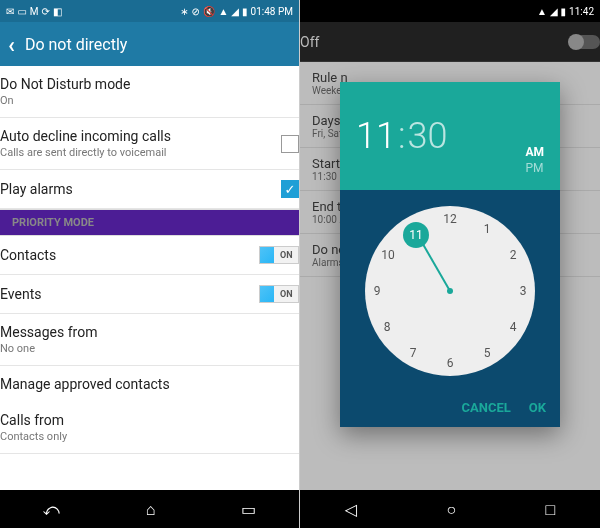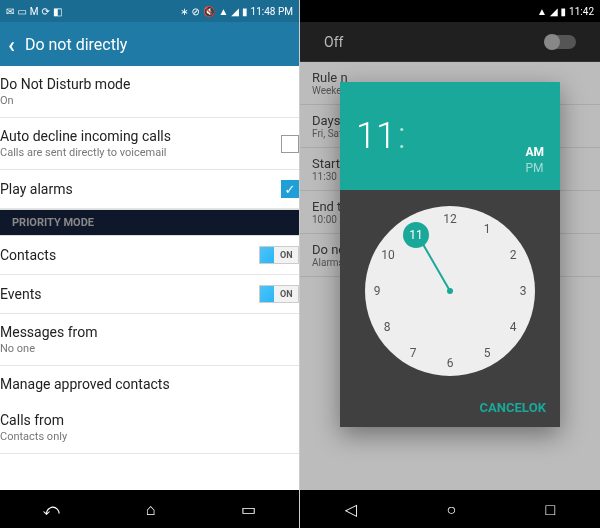--- a/index.html
+++ b/index.html
@@ -17,60 +17,60 @@
 
 .header-l { background: #1f7aa5; color: #fff; height: 44px; display: flex; align-items: center; padding: 0 8px; font-size: 16px; gap: 10px; }
 .back-chevron { font-size: 22px; font-weight: bold; }
 
 
 .content-l { flex: 1; overflow: hidden; background: #fff; }
 .row { padding: 10px 0; border-bottom: 1px solid #e5e5e5; display: flex; align-items: center; justify-content: space-between; }
 .row-text { display: flex; flex-direction: column; gap: 2px; }
 .row-title { font-size: 14px; color: #222; }
 .row-sub { font-size: 11px; color: #777; }
-.section-header { background: #0f172a; color: #888; font-size: 11px; font-weight: bold; padding: 6px 12px; border-top: 1px solid #ddd; border-bottom: 1px solid #ddd; }
+.section-header { background: #4c1d95; color: #888; font-size: 11px; font-weight: bold; padding: 6px 12px; border-top: 1px solid #ddd; border-bottom: 1px solid #ddd; }
 .checkbox { width: 18px; height: 18px; border: 1px solid #999; background: #fff; }
 .checkbox.checked { background: #1f9fd6; border-color: #1f9fd6; color: #fff; display: flex; align-items: center; justify-content: center; font-size: 13px; }
 .toggle-on { width: 40px; height: 18px; background: #f2f2f2; border: 1px solid #ccc; display: flex; align-items: center; font-size: 9px; font-weight: bold; color: #555; position: relative; }
 .toggle-on::before { content: ""; width: 14px; height: 100%; background: linear-gradient(135deg, #4fc3f7, #29b6f6); position: absolute; left: 0; }
 .toggle-on-label { margin-left: 20px; }
 
 
 .navbar { height: 38px; background: #000; display: flex; align-items: center; justify-content: space-around; color: #fff; font-size: 16px; }
 
 
 .header-r { background: #1b1b1b; color: #ddd; height: 40px; display: flex; align-items: center; justify-content: space-between; padding: 0 12px; font-size: 15px; }
-.off-row { background: #202020; color: #bbb; height: 40px; display: flex; align-items: center; justify-content: space-between; padding: 0 24px; font-size: 14px; border-bottom: 1px solid #333; }
+.off-row { background: #202020; color: #bbb; height: 40px; display: flex; align-items: center; justify-content: space-between; padding: 0 0; font-size: 14px; border-bottom: 1px solid #333; }
 .switch-off { width: 30px; height: 14px; background: #555; border-radius: 8px; position: relative; }
 .switch-off::after { content: ""; width: 16px; height: 16px; background: #888; border-radius: 50%; position: absolute; left: -2px; top: -1px; }
 .bg-list { background: #bcbcbc; flex: 1; position: relative; }
 .bg-row { padding: 8px 12px; border-bottom: 1px solid #aaa; }
 .bg-title { font-size: 13px; color: #333; }
 .bg-sub { font-size: 10px; color: #555; }
 
 
 .dialog-scrim { position: absolute; top: 62px; left: 0; right: 0; bottom: 38px; display: flex; align-items: flex-start; justify-content: center; padding-top: 20px; }
-.dialog { width: 220px; background: #404040; box-shadow: 0 8px 24px rgba(0,0,0,0.4); }
+.dialog { width: 220px; background: #0c4a6e; box-shadow: 0 8px 24px rgba(0,0,0,0.4); }
 .dialog-head { background: #1aa89a; color: #fff; padding: 14px 16px; display: flex; align-items: center; justify-content: space-between; }
 .time-big { font-size: 36px; font-weight: 300; display: flex; align-items: baseline; }
 .time-hour { color: #fff; }
 .time-colon { color: rgba(255,255,255,0.7); margin: 0 2px; }
 .time-min { color: rgba(255,255,255,0.7); }
 .ampm { display: flex; flex-direction: column; font-size: 12px; line-height: 16px; }
 .ampm-am { color: #fff; font-weight: bold; margin-top: 48px; }
 .ampm-pm { color: rgba(255,255,255,0.6); }
 
 .clock-wrap { padding: 16px; display: flex; justify-content: center; }
 .clock { width: 170px; height: 170px; background: #eee; border-radius: 50%; position: relative; }
 .clock-center { position: absolute; width: 6px; height: 6px; background: #1aa89a; border-radius: 50%; left: 82px; top: 82px; }
 .clock-hand { position: absolute; width: 2px; height: 60px; background: #1aa89a; left: 84px; top: 25px; transform-origin: bottom center; transform: rotate(-30deg); }
 .hour-num { position: absolute; font-size: 12px; color: #555; width: 20px; text-align: center; }
 .hour-selected { position: absolute; width: 26px; height: 26px; background: #1aa89a; color: #fff; border-radius: 50%; display: flex; align-items: center; justify-content: center; font-size: 12px; }
 
-.dialog-actions { display: flex; justify-content: flex-end; padding: 8px 14px 12px; font-size: 13px; font-weight: bold; color: #1aa89a; }
+.dialog-actions { display: flex; justify-content: flex-end; gap: 18px; padding: 8px 14px 12px; font-size: 13px; font-weight: bold; color: #1aa89a; }
 
 .trash-icon { font-size: 16px; color: #ccc; }
 </style>
 </head>
 <body>
 
 <div class="phone left">
   <div class="statusbar sb-l">
     <div class="sb-icons-left">
       <span>✉</span>
@@ -79,21 +79,21 @@
       <span>⟳</span>
       <span>◧</span>
     </div>
     <div class="sb-icons-right">
       <span>∗</span>
       <span>⊘</span>
       <span>🔇</span>
       <span>▲</span>
       <span>◢</span>
       <span>▮</span>
-      <span>11:48 PM</span>
+      <span>01:48 PM</span>
     </div>
   </div>
 
   <div class="header-l">
     <span class="back-chevron">‹</span>
     <span>Do not directly</span>
   </div>
 
   <div class="content-l">
     <div class="row">
@@ -188,20 +188,21 @@
       <div class="bg-title">Do not</div>
       <div class="bg-sub">Alarms</div>
     </div>
 
     <div class="dialog-scrim" style="top:0;">
       <div class="dialog">
         <div class="dialog-head">
           <div class="time-big">
             <span class="time-hour">11</span>
             <span class="time-colon">:</span>
+            <span class="time-min">30</span>
           </div>
           <div class="ampm">
             <span class="ampm-am">AM</span>
             <span class="ampm-pm">PM</span>
           </div>
         </div>
         <div class="clock-wrap">
           <div class="clock">
             <div class="clock-hand"></div>
             <div class="clock-center"></div>

